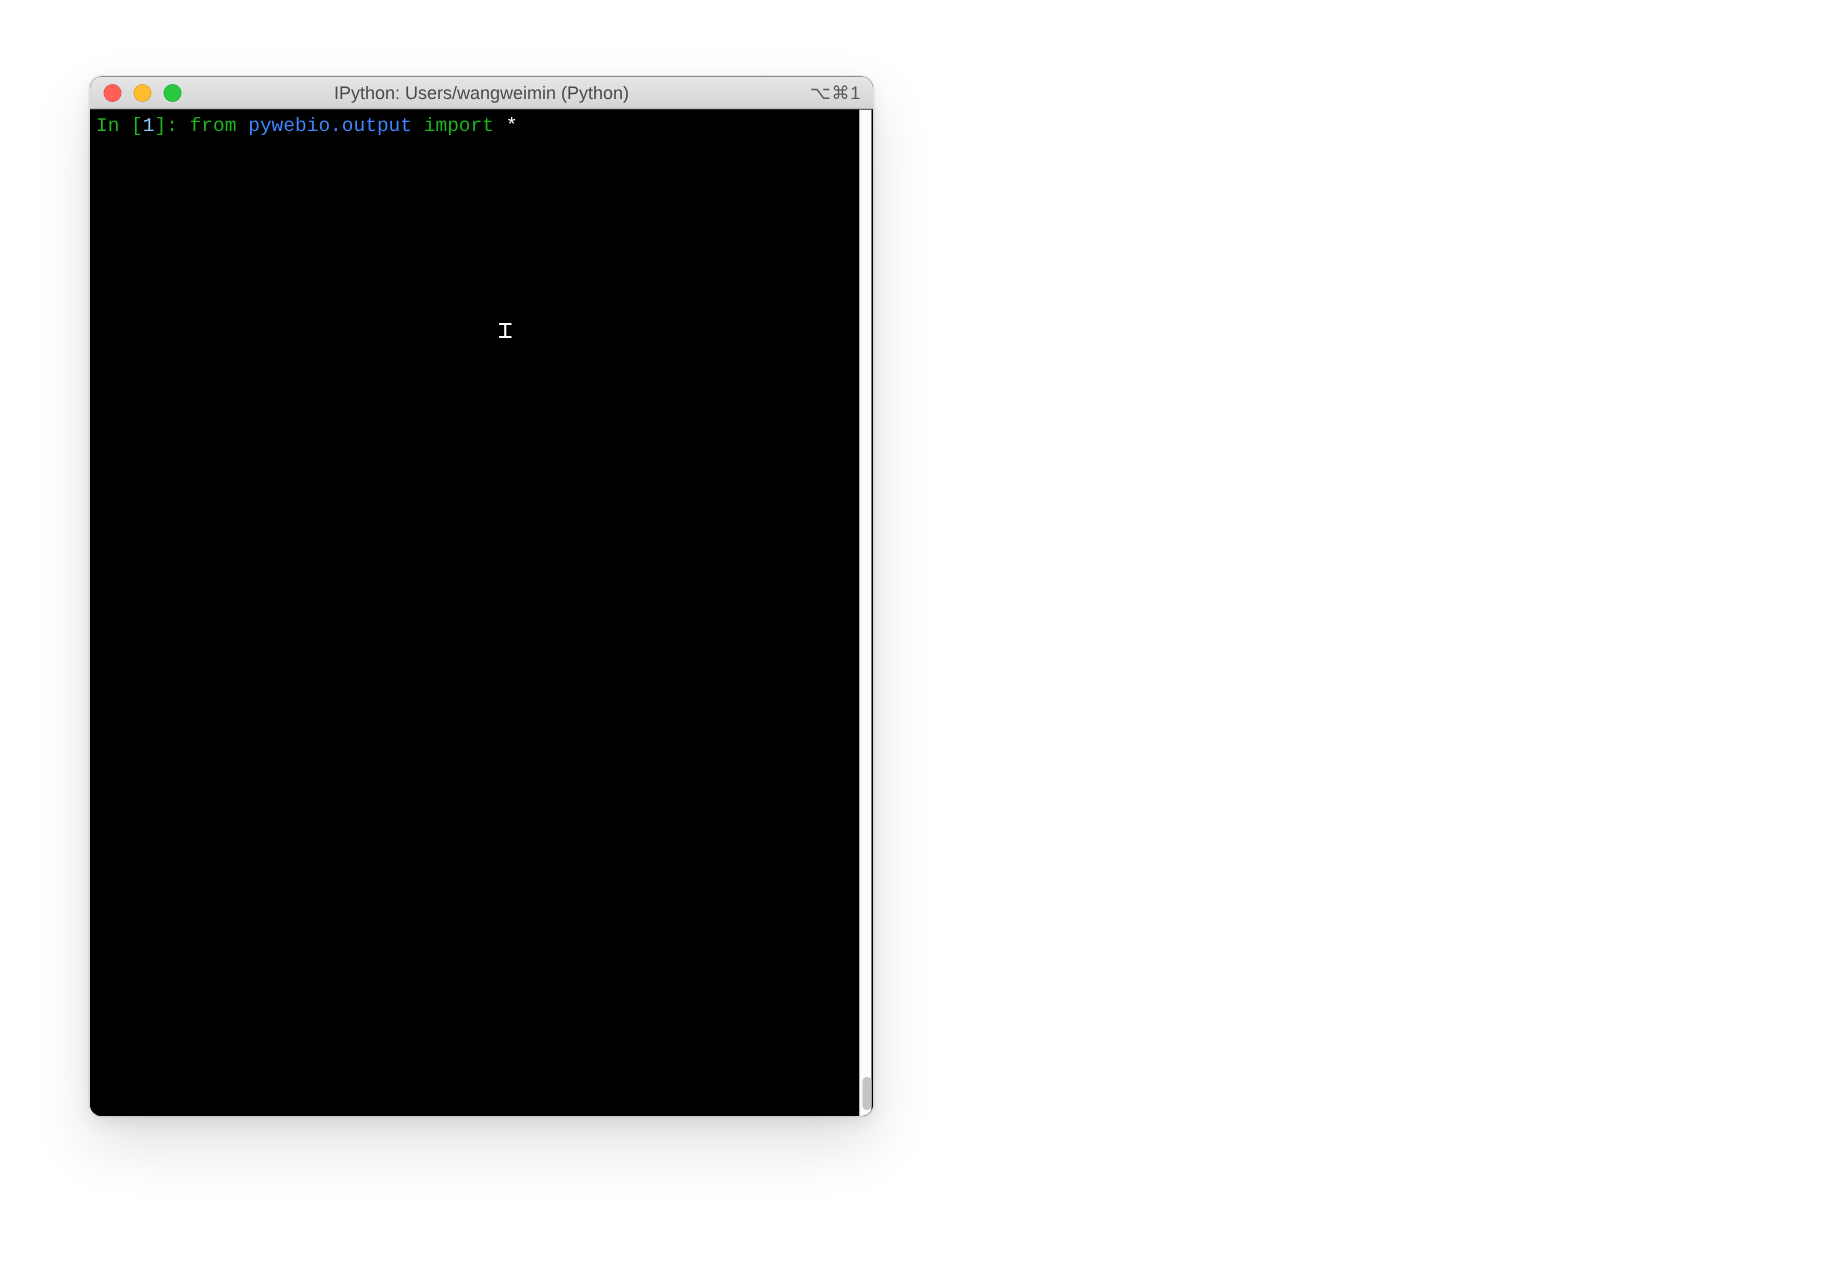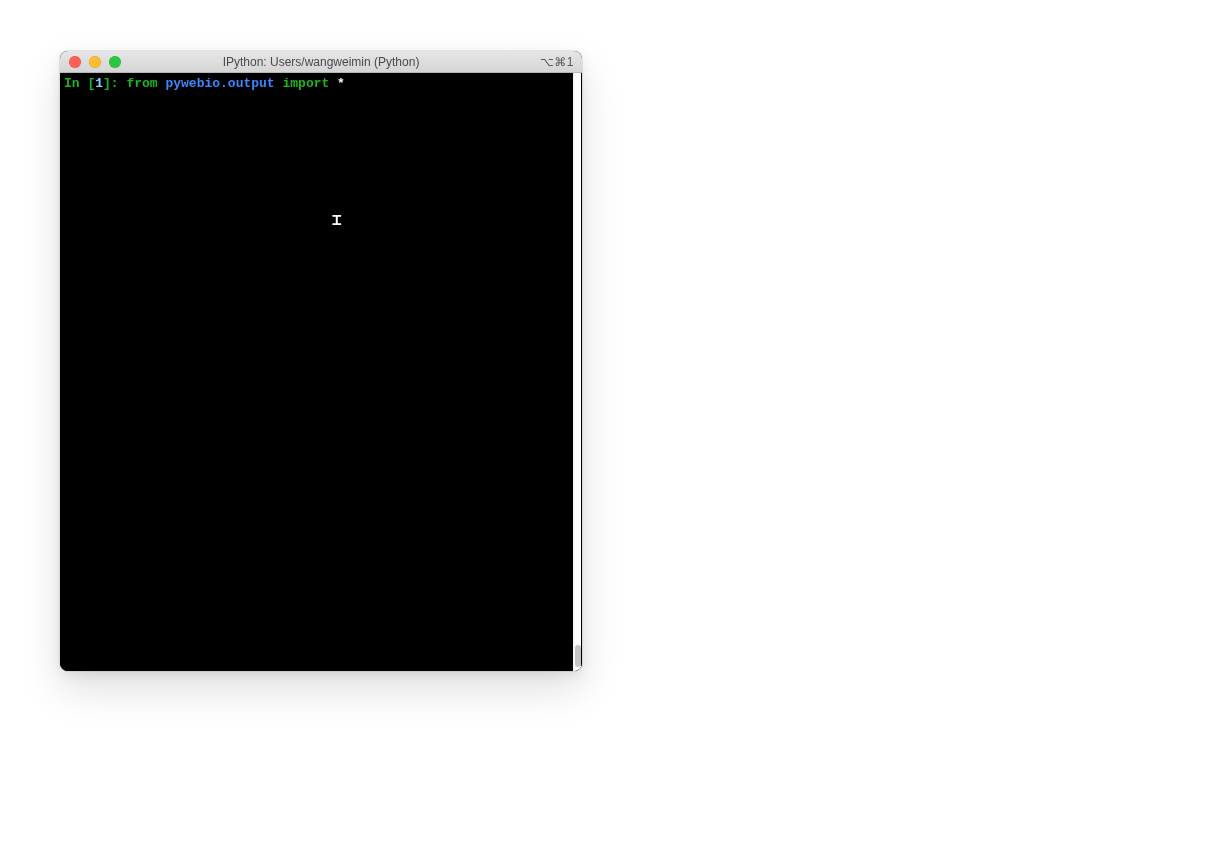--- a/index.html
+++ b/index.html
@@ -8,21 +8,21 @@
     height: 853px;
     background: #ffffff;
     font-family: -apple-system, BlinkMacSystemFont, "Helvetica Neue", sans-serif;
     overflow: hidden;
   }
   .window {
     position: absolute;
     left: 60px;
     top: 51px;
     width: 522px;
-    height: 620px;
+    height: 693px;
     border-radius: 8px;
     overflow: hidden;
     box-shadow:
       0 0 0 1px rgba(0,0,0,0.08),
       0 18px 40px rgba(0,0,0,0.13),
       0 4px 12px rgba(0,0,0,0.08);
     background: #000;
     display: flex;
     flex-direction: column;
   }
@@ -72,21 +72,20 @@
   .terminal-body {
     flex: 1;
     background: #000;
     position: relative;
     font-family: Menlo, Monaco, "Courier New", monospace;
     font-size: 13px;
     line-height: 18px;
     color: #fff;
     padding: 2px 4px;
     overflow: hidden;
-    font-weight: bold;
   }
   .term-line { white-space: pre; }
   .c-green   { color: #1fb51f; } 
   .c-blue    { color: #3d86ff; } 
   .c-white   { color: #ffffff; }
   .c-num     { color: #90cdff; }
   .block-cursor {
     display: inline-block;
     width: 8px;
     height: 15px;

